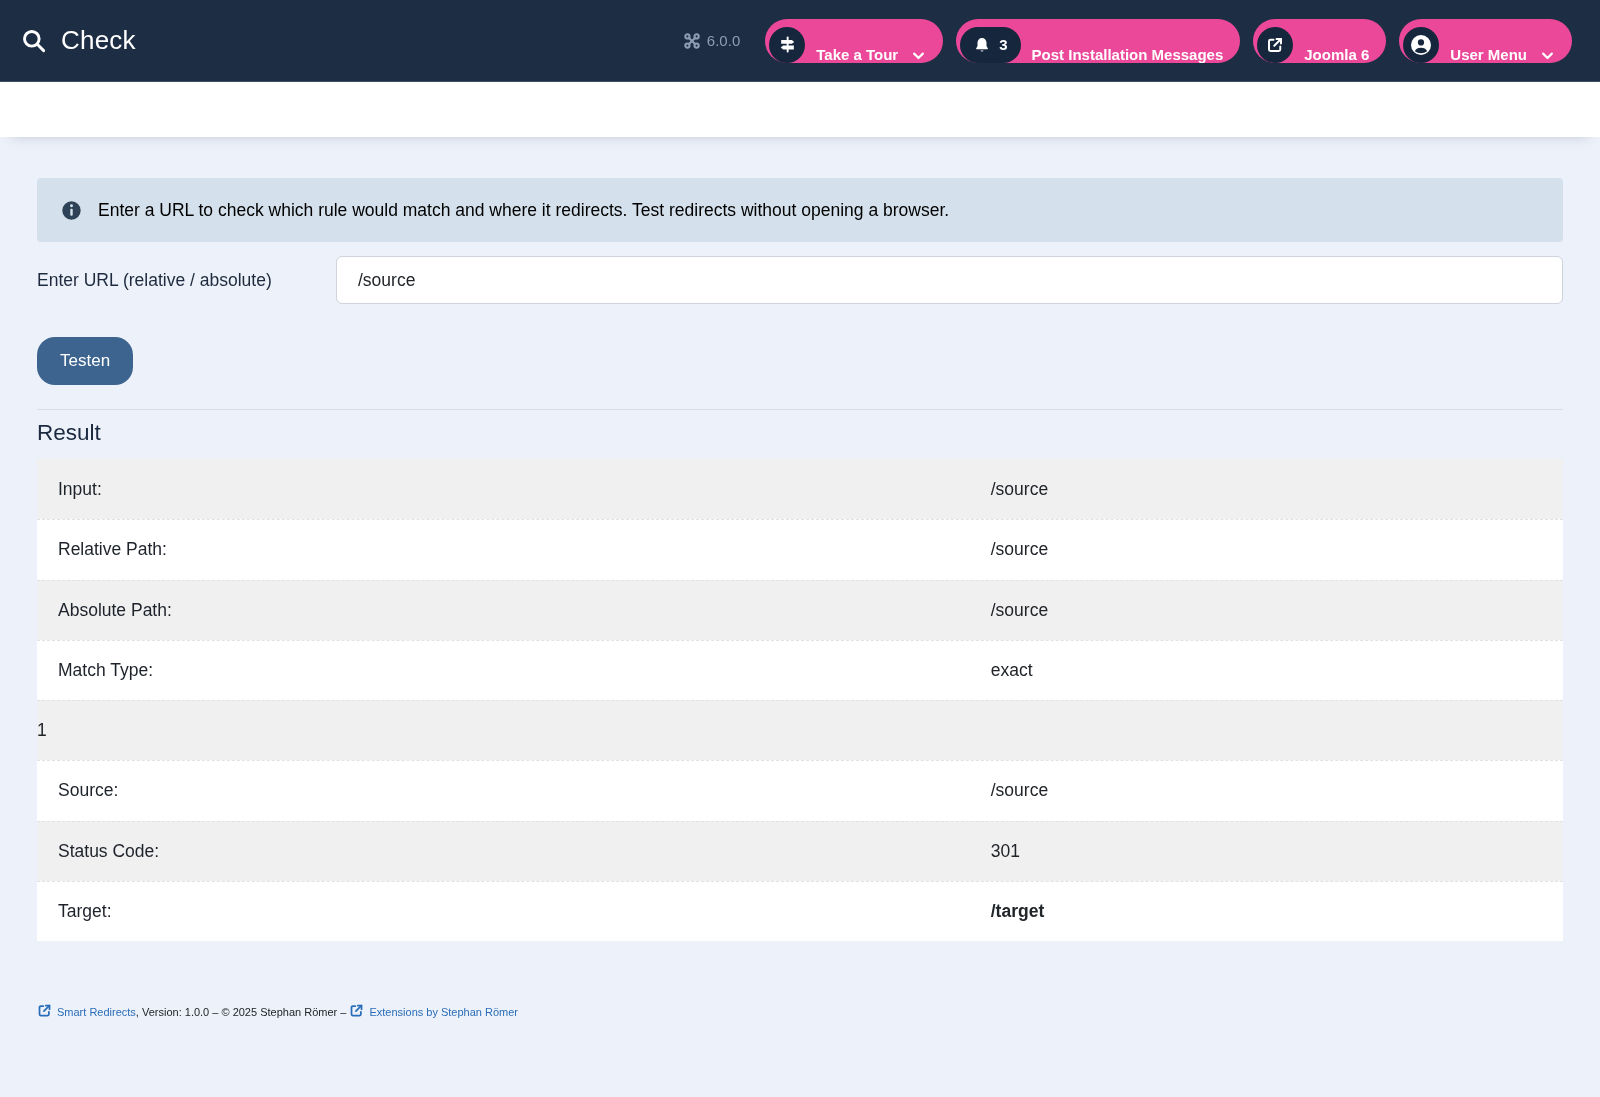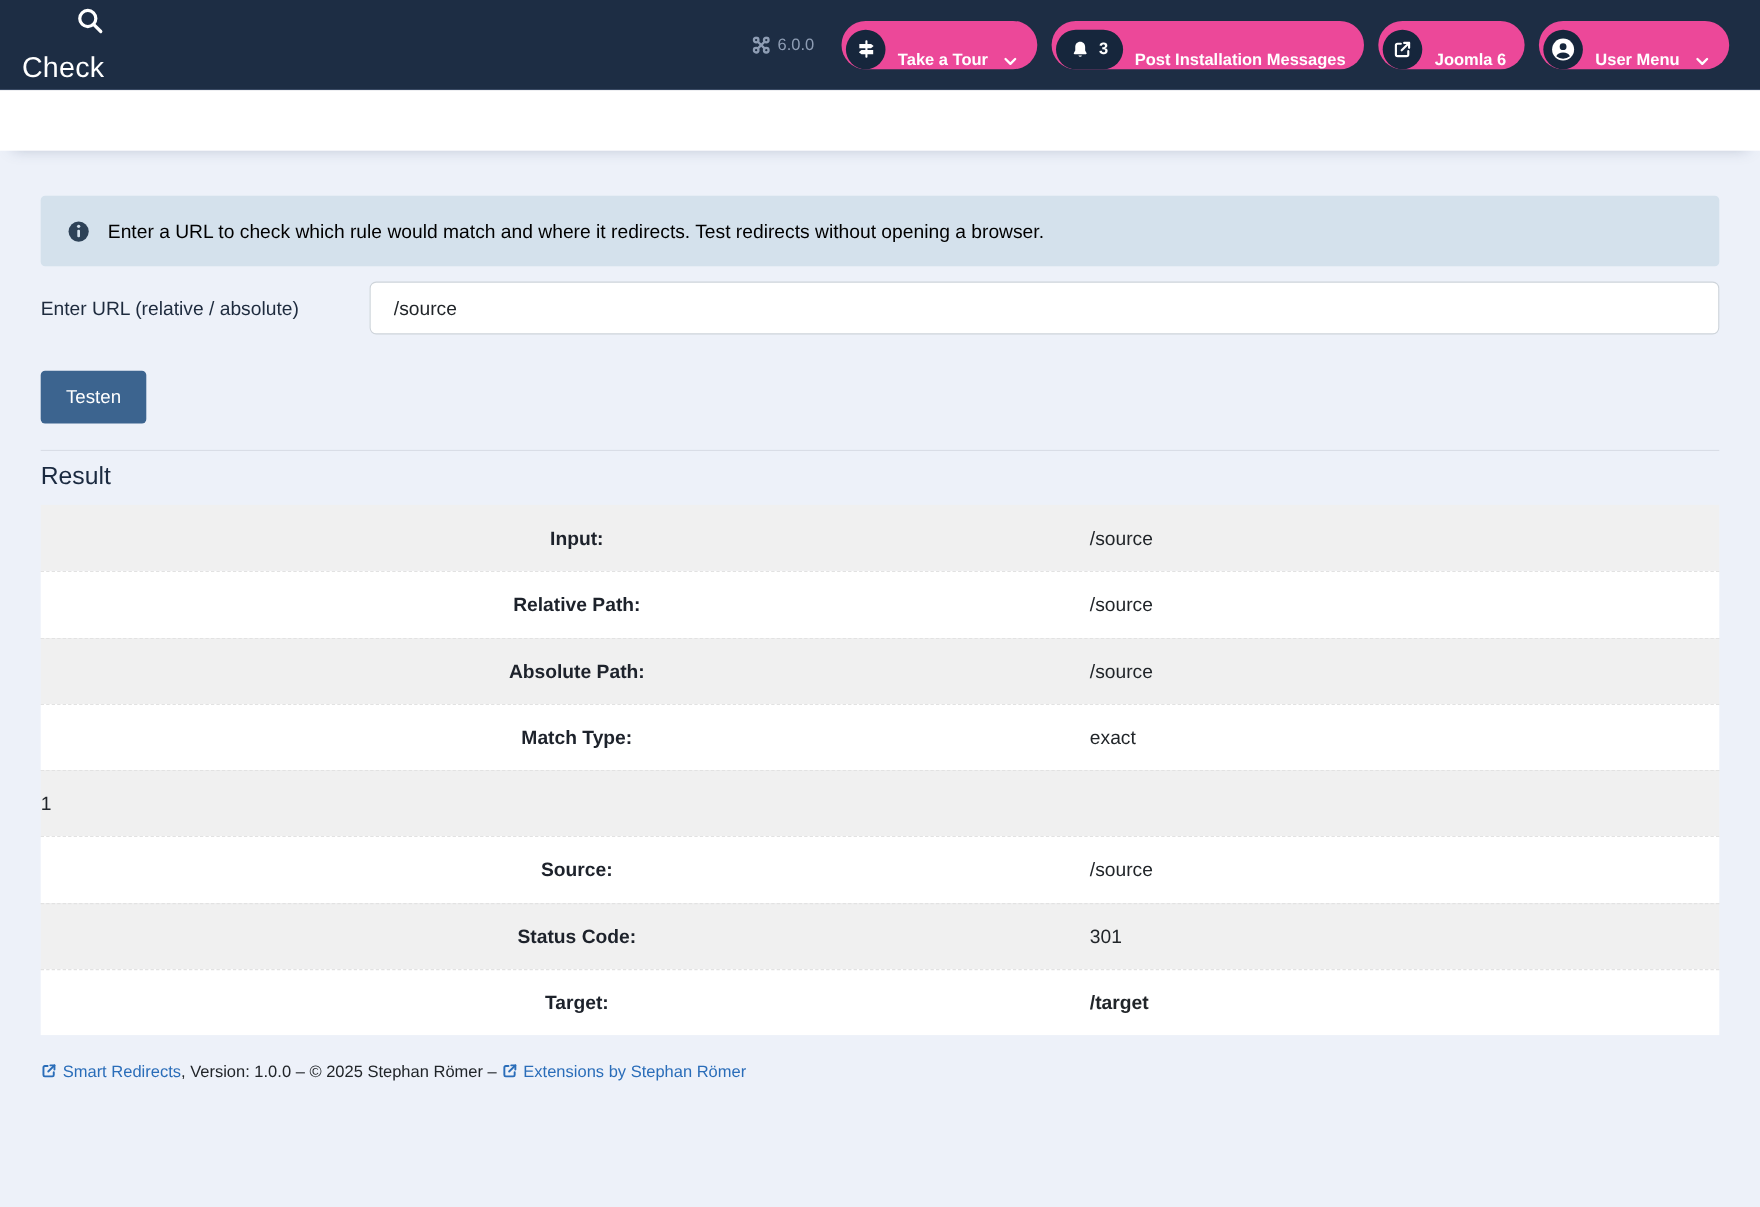--- a/index.html
+++ b/index.html
@@ -12,21 +12,21 @@
 
   
   .navbar {
     height: 82px;
     background: #1d2d44;
     display: flex;
     align-items: center;
     padding: 0 28px 0 20px;
     border-bottom: 1px solid #3d4d68;
   }
-  .nav-left { display: flex; align-items: flex-end; gap: 14px; color: #fff; flex-direction: column; }
+  .nav-left { display: flex; align-items: center; gap: 14px; color: #fff; }
   .nav-title { font-size: 26px; font-weight: 400; letter-spacing: .2px; }
   .nav-right { margin-left: auto; display: flex; align-items: center; gap: 13px; }
   .joomla-version {
     display: flex; align-items: center; gap: 7px;
     color: #8e9db4; font-size: 15px; margin-right: 12px;
   }
   .pill {
     height: 44px; border-radius: 22px;
     background: #ec4899;
     display: inline-flex; align-items: flex-end; gap: 11px;
@@ -74,49 +74,49 @@
     border: 1px solid #ced4da; border-radius: 6px;
     background: #fff; padding: 0 21px;
     font-size: 17.5px; color: #212529;
     font-family: "Liberation Sans", "DejaVu Sans", sans-serif;
     outline: none;
   }
 
   .btn-primary {
     margin-top: 33px; height: 48px; padding: 0 23px;
     background: #3c648f; color: #fff;
-    border: none; border-radius: 4px;
+    border: none; border-radius: 18px;
     font-size: 17px; font-weight: 400;
     font-family: "Liberation Sans", "DejaVu Sans", sans-serif;
     cursor: pointer;
   }
 
   .divider { border: none; border-top: 1px solid #d9dde6; margin-top: 24px; }
 
   .result-heading {
     margin-top: 10px;
     font-size: 22.5px; font-weight: 400; color: #1b2a40;
   }
 
   .rtable { margin-top: 13px; }
   .rrow {
     display: flex; align-items: center;
     height: 60.25px; font-size: 17.5px;
     background: #ffffff;
   }
   .rrow:nth-child(odd) { background: #f0f0f0; }
   .rrow + .rrow { border-top: 1px dashed #e2e2e2; }
-  .rlabel { width: 62.5%; flex: 0 0 62.5%; padding-left: 21px; font-weight: 700; color: #1d222b; text-align: center; }
+  .rlabel { width: 62.5%; flex: 0 0 62.5%; padding-left: 21px; font-weight: 400; color: #1d222b; }
   .rvalue { color: #212529; }
   .rrow.bold-val .rvalue { font-weight: 700; }
 
   
   .footer {
-    margin-top: 25px; padding-bottom: 40px;
-    font-size: 15px; color: #212529;
+    margin-top: 62px; padding-bottom: 40px;
+    font-size: 11px; color: #212529;
   }
   .footer a { color: #2a6db9; text-decoration: none; cursor: pointer; }
   .footer .mid { white-space: pre; }
   .footer .f-icon { display: inline-block; vertical-align: -2px; margin-right: 5px; }
 
   svg { display: block; }
 </style>
 </head>
 <body>
 

